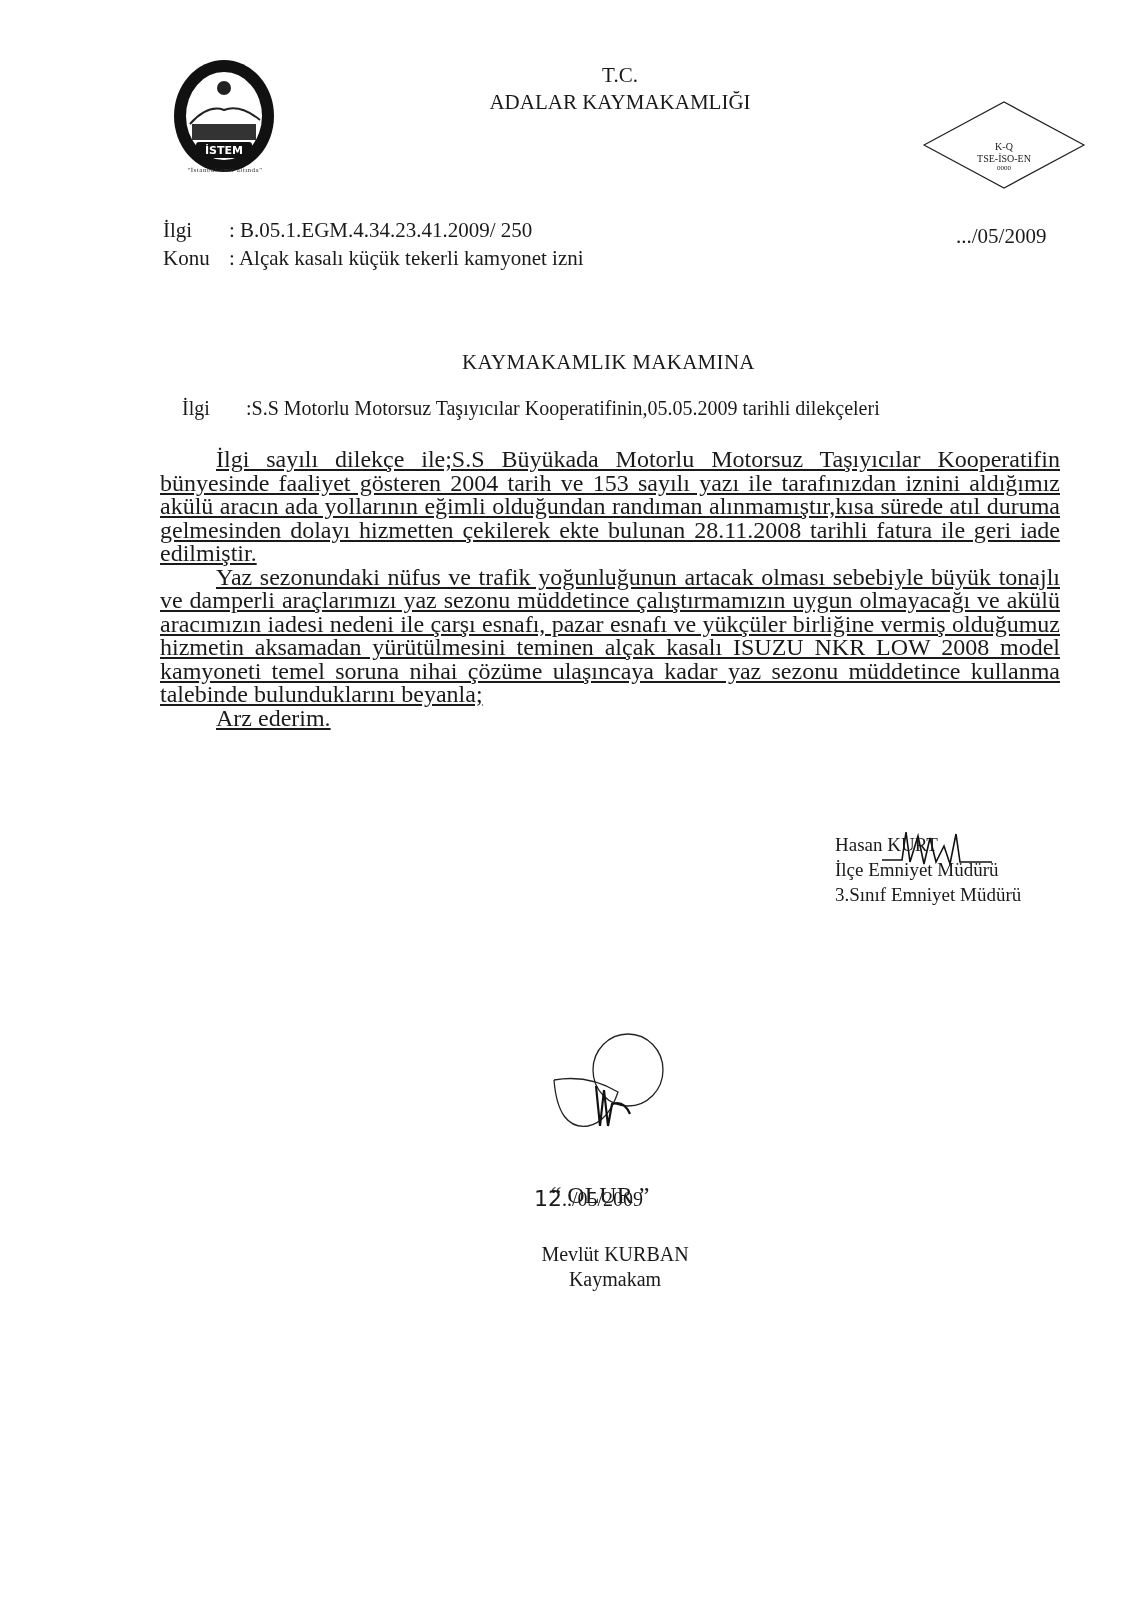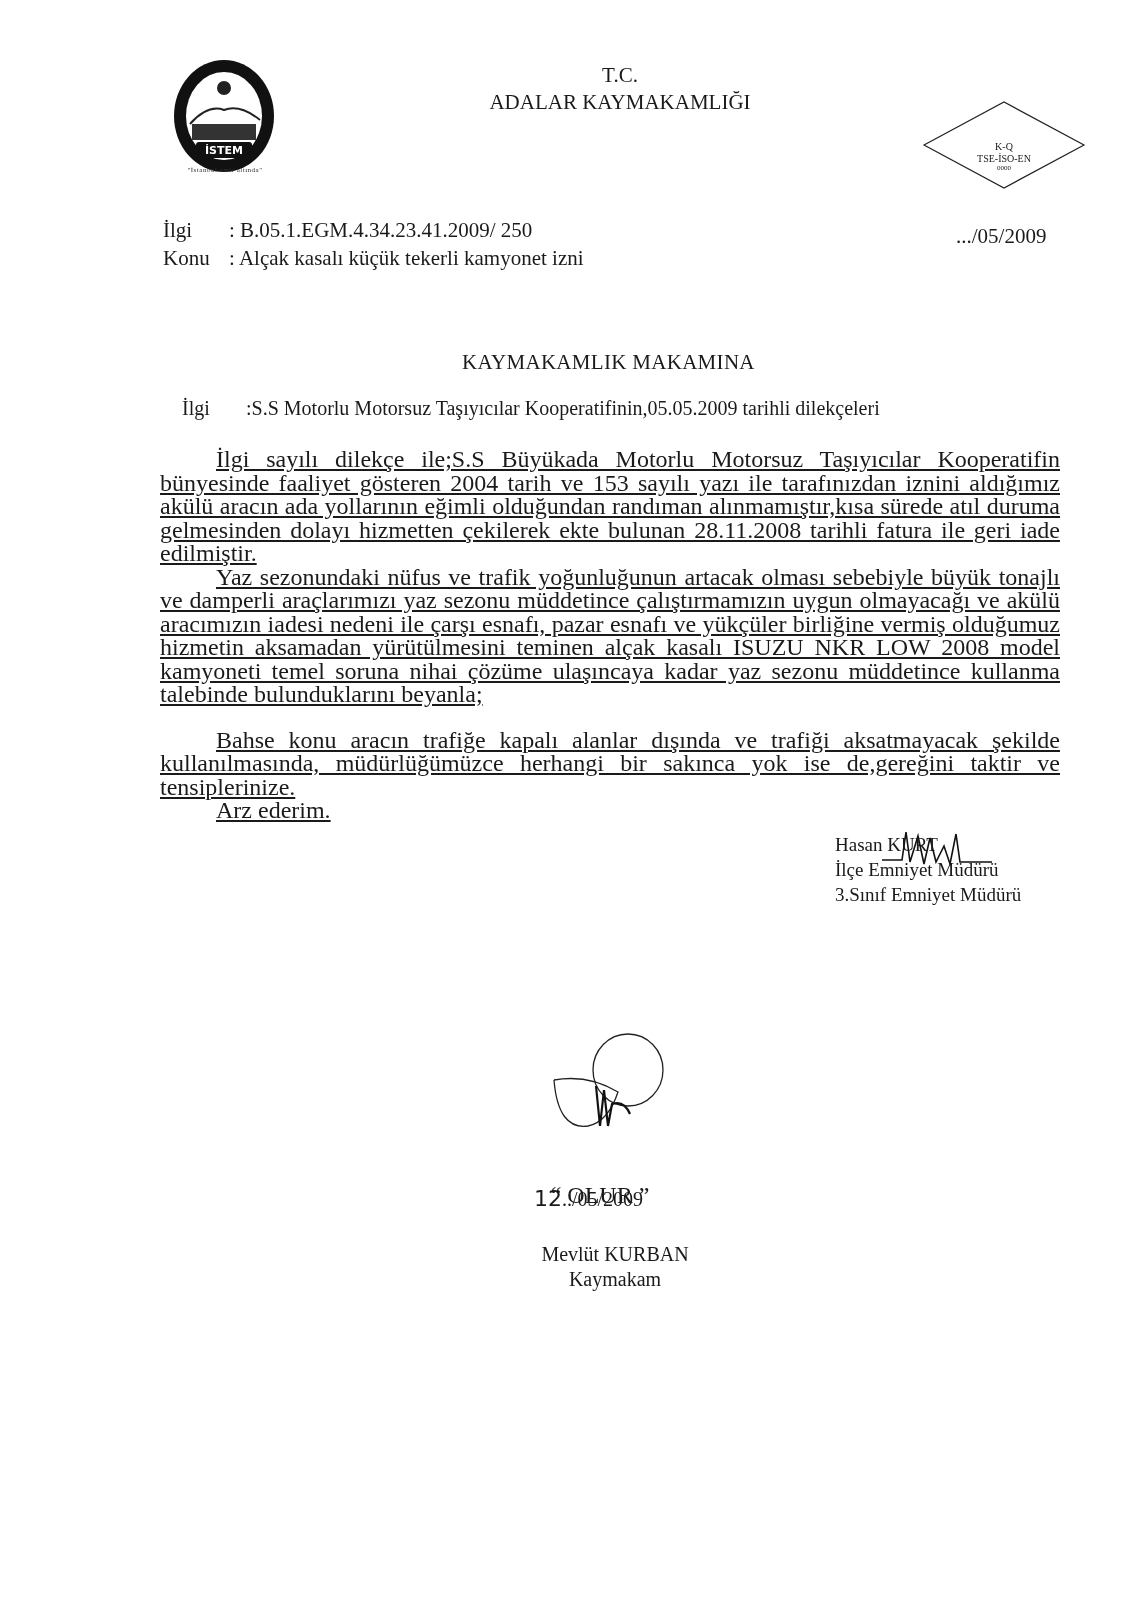--- a/index.html
+++ b/index.html
@@ -75,21 +75,20 @@
 <div class="abs addressee">KAYMAKAMLIK MAKAMINA</div>
 
 <div class="abs ilgi">
   <span class="lbl">İlgi</span>
   <span>:S.S Motorlu Motorsuz Taşıyıcılar Kooperatifinin,05.05.2009 tarihli dilekçeleri</span>
 </div>
 
 <div class="abs body-text">
   <p class="indent">İlgi sayılı dilekçe ile;S.S Büyükada Motorlu Motorsuz Taşıyıcılar Kooperatifin bünyesinde faaliyet gösteren 2004 tarih ve 153 sayılı yazı ile tarafınızdan iznini aldığımız akülü aracın ada yollarının eğimli olduğundan randıman alınmamıştır,kısa sürede atıl duruma gelmesinden dolayı hizmetten çekilerek ekte bulunan 28.11.2008 tarihli fatura ile geri iade edilmiştir.</p>
   <p class="indent">Yaz sezonundaki nüfus ve trafik yoğunluğunun artacak olması sebebiyle büyük tonajlı ve damperli araçlarımızı yaz sezonu müddetince çalıştırmamızın uygun olmayacağı ve akülü aracımızın iadesi nedeni ile çarşı esnafı, pazar esnafı ve yükçüler birliğine vermiş olduğumuz hizmetin aksamadan yürütülmesini teminen alçak kasalı ISUZU NKR LOW 2008 model kamyoneti temel soruna nihai çözüme ulaşıncaya kadar yaz sezonu müddetince kullanma talebinde bulunduklarını beyanla;</p>
-  <p class="indent p3">Bahse konu aracın trafiğe kapalı alanlar dışında ve trafiği aksatmayacak şekilde kullanılmasında, müdürlüğümüzce herhangi bir sakınca yok ise de,gereğini taktir ve tensiplerinize.</p>
   <p class="indent">Arz ederim.</p>
 </div>
 
 <svg class="abs sig1-mark" viewBox="0 0 160 50">
   <path d="M10 34 L30 34 L34 6 L38 36 L46 10 L52 38 L58 12 L64 36 L72 20 L78 38 L84 8 L88 36 L120 36" stroke="#111" stroke-width="1.6" fill="none"></path>
 </svg>
 <div class="abs sig1">
   <div>Hasan KURT</div>
   <div>İlçe Emniyet Müdürü</div>
   <div>3.Sınıf Emniyet Müdürü</div>

